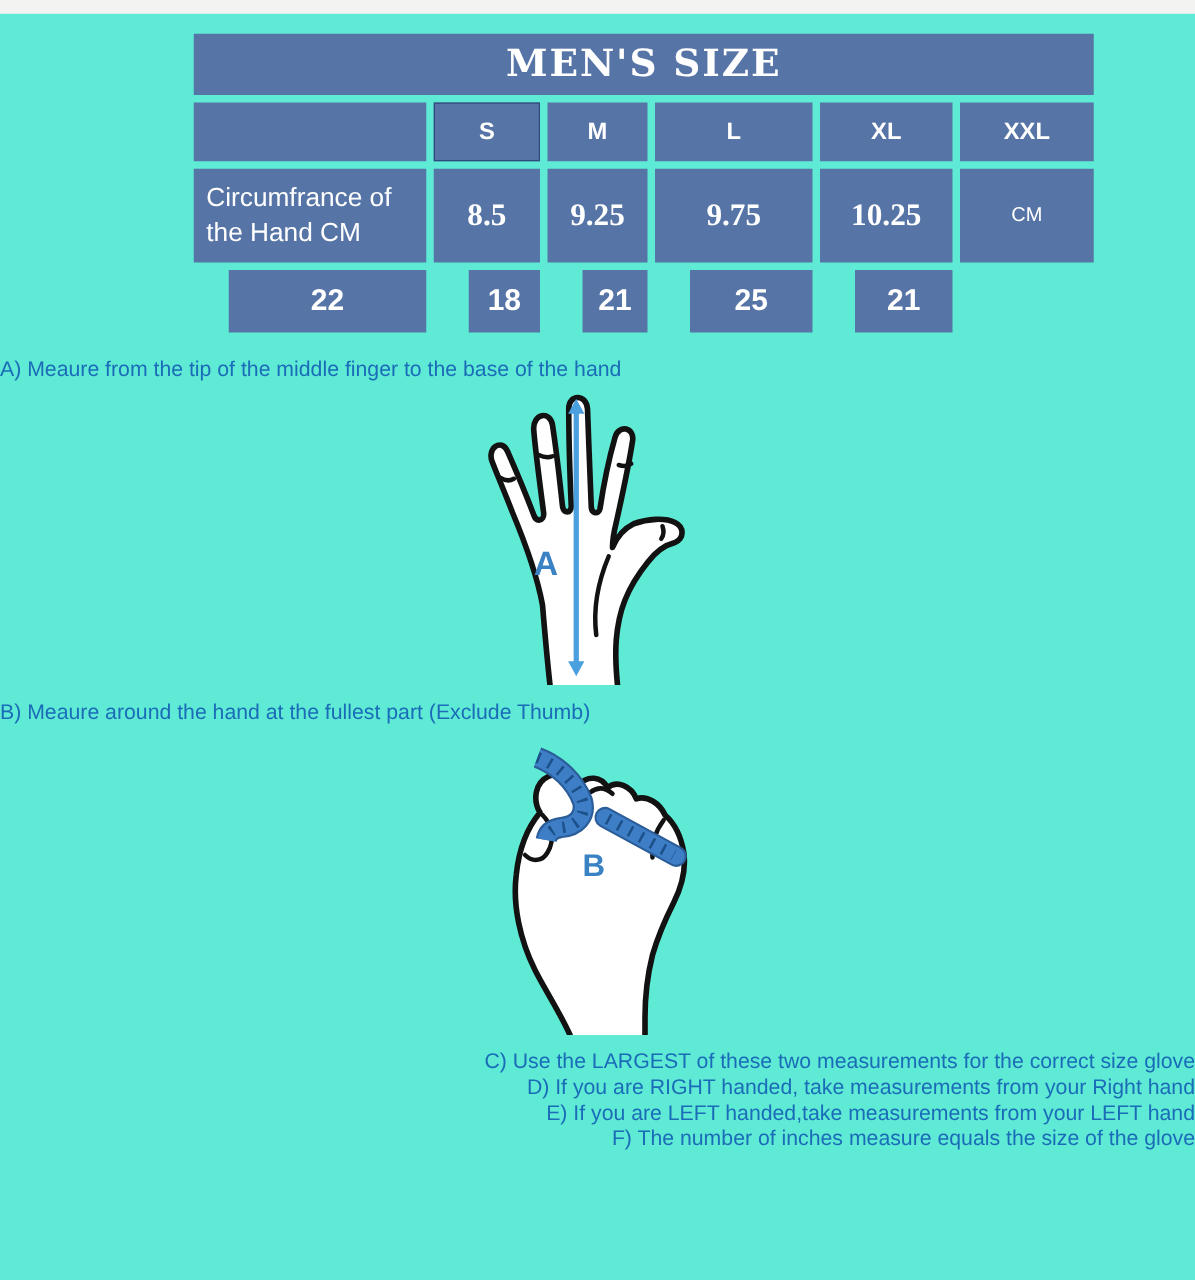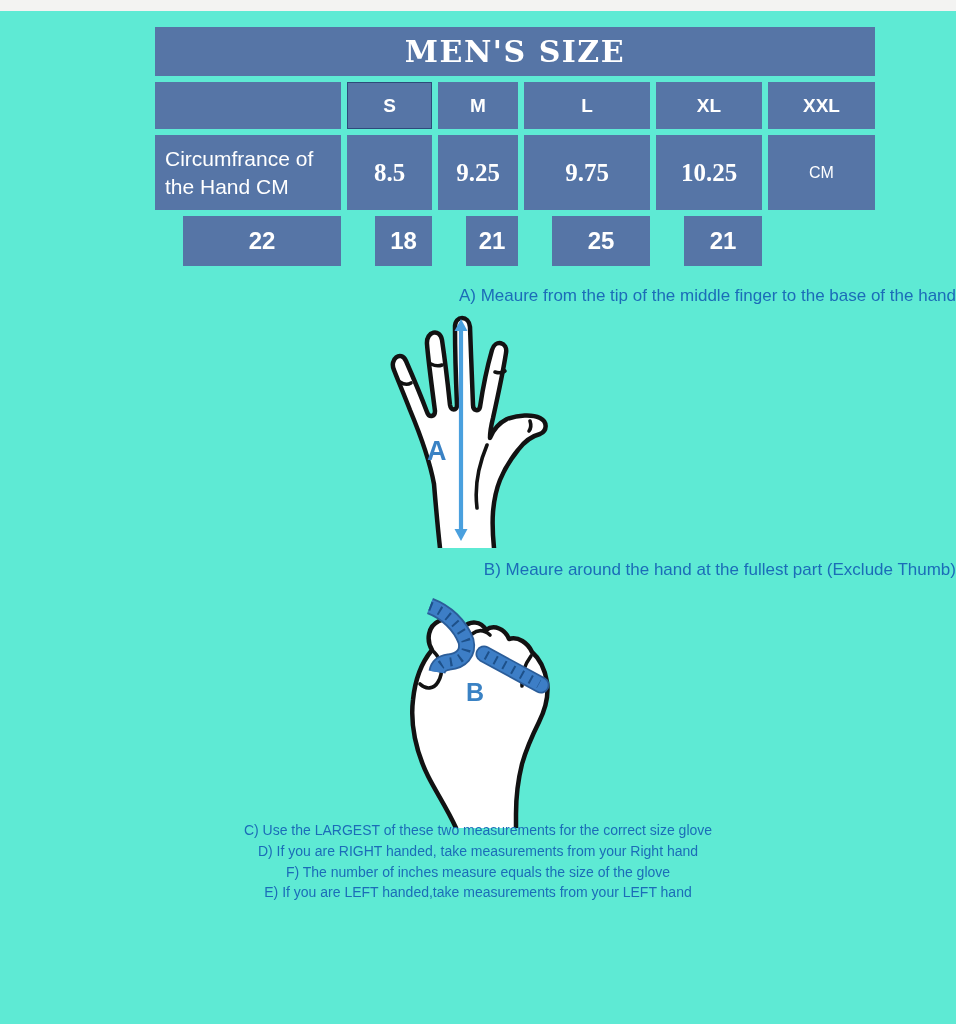--- a/index.html
+++ b/index.html
@@ -32,28 +32,28 @@
   .cell.rowlabel{
     justify-content:flex-start;text-align:left;
     padding:6px 10px;font-size:21px;line-height:1.32;
   }
   .cell.rowlabel-cm{justify-content:center;padding:0;font-size:16px;}
   .cell.value{font-weight:bold;font-size:25px;font-family:Liberation Serif, serif;}
   .cell.value-sm{font-weight:bold;font-size:24px;margin-left:28px;}
 
   
   .instr{
-    position:absolute;left:0;width:956px;text-align:right;
+    position:absolute;left:0;width:956px;text-align:left;
     color:#1b6cb8;font-size:17px;white-space:pre;
   }
   #line-a{top:286px;}
   #line-b{top:560px;}
   .instr-block{
-    position:absolute;left:0;top:820px;width:956px;text-align:center;
-    color:#1b6cb8;font-size:14px;line-height:20.8px;
+    position:absolute;left:0;top:839px;width:956px;text-align:right;
+    color:#1b6cb8;font-size:17px;line-height:20.8px;
   }
 
   
   #hand-a-svg{position:absolute;left:360px;top:312px;}
   #fist-b-svg{position:absolute;left:382px;top:592px;}
   .outline{fill:#ffffff;stroke:#121212;stroke-width:4.5;stroke-linejoin:round;stroke-linecap:round;}
   .detail{fill:none;stroke:#121212;stroke-width:3.6;stroke-linecap:round;}
   .svg-label{font-family:"Liberation Sans",sans-serif;font-weight:bold;fill:#3a82c4;}
 </style>
 </head>
@@ -159,16 +159,16 @@
       <path stroke="#2b5d99" stroke-width="17" stroke-linecap="round" d="M 102 62 L 159 93"></path>
       <path stroke="#3d7ec6" stroke-width="13.5" stroke-linecap="round" d="M 102 62 L 159 93"></path>
       <path stroke="#1d5089" stroke-width="9" stroke-dasharray="2 8" d="M 104 63 L 157 92"></path>
     </g>
     <text class="svg-label" x="84" y="109" font-size="25">B</text>
   </svg>
 
   <div class="instr-block">
     <div>C) Use the LARGEST of these two measurements for the correct size glove</div>
     <div>D) If you are RIGHT handed, take measurements from your Right hand</div>
+    <div>E) If you are LEFT handed,take measurements from your LEFT hand</div>
     <div>F) The number of inches measure equals the size of the glove</div>
-    <div>E) If you are LEFT handed,take measurements from your LEFT hand</div>
   </div>
 </div>
 
 </body></html>

